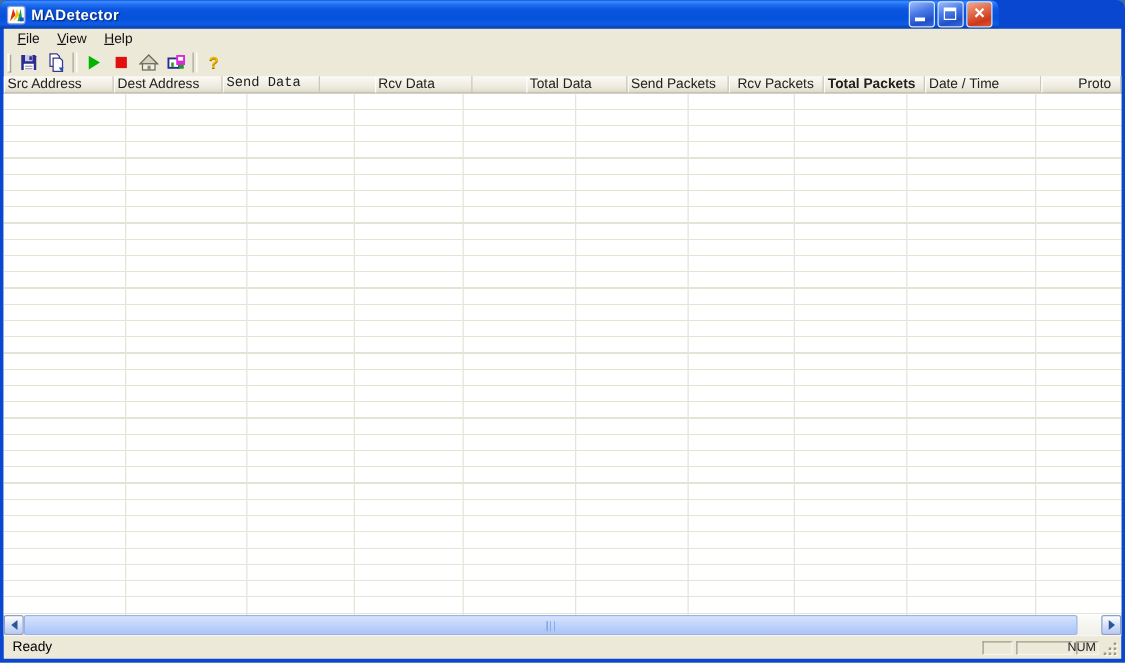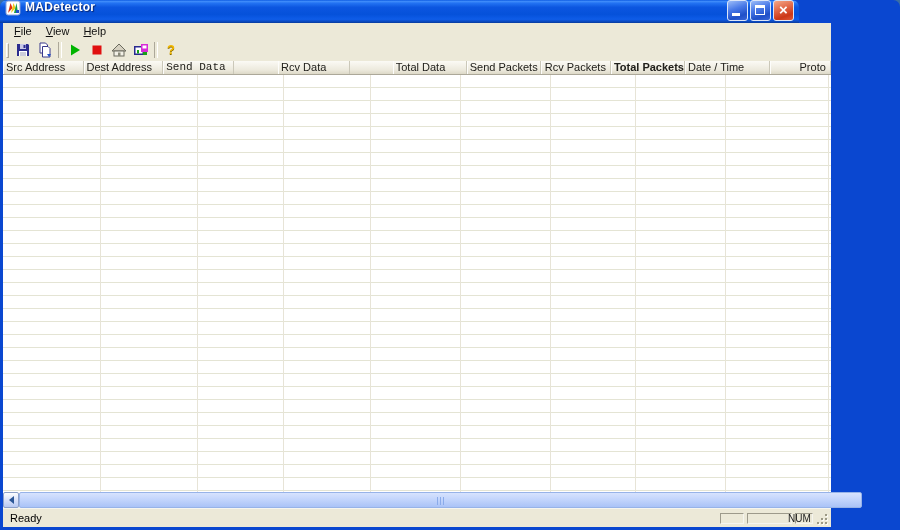--- a/index.html
+++ b/index.html
@@ -1,36 +1,36 @@
 <!DOCTYPE html>
 <html><head>
 <meta charset="utf-8">
 <style>
   html,body{margin:0;padding:0;width:900px;height:530px;overflow:hidden;
     font-family:"Liberation Sans",sans-serif;font-size:11px;background:#3a6ea5;}
   .window{position:relative;width:900px;height:530px;background:#0a47d0;border-radius:7px 7px 0 0;}
   
   .titlebar{position:absolute;top:0;left:0;width:799px;height:23px;border-radius:7px 7px 0 0;
     background:linear-gradient(180deg,#0b59e2 0%,#3f8cfa 6%,#2272f2 14%,#0c56e0 32%,#0551da 62%,#0e5ce8 84%,#0a46b8 95%,#073a9a 100%);
-    display:flex;align-items:flex-start;}
+    display:flex;align-items:center;}
   .app-icon{width:16px;height:16px;margin:0 4px 0 5px;flex:0 0 auto;}
   .title-text{color:#fff;font-weight:bold;font-size:12px;text-shadow:1px 1px 1px #08256e;
     letter-spacing:.3px;flex:1;white-space:nowrap;overflow:hidden;}
   .controls{display:flex;gap:2px;margin-right:5px;}
   .wbtn{width:21px;height:21px;border:1px solid #dce6f8;border-radius:3px;box-sizing:border-box;
     position:relative;cursor:pointer;}
   .wbtn.minmax{background:linear-gradient(160deg,#9dbdf8 0%,#4a7ae8 40%,#2050c8 75%,#3a66d8 100%);}
   .wbtn.close{background:linear-gradient(160deg,#f4a888 0%,#e26a4a 40%,#cc3818 75%,#e05838 100%);}
   .glyph-min{position:absolute;left:4px;bottom:4px;width:8px;height:3px;background:#fff;}
   .glyph-max{position:absolute;left:4px;top:4px;width:10px;height:10px;box-sizing:border-box;
     border:1px solid #fff;border-top-width:3px;}
   .glyph-close{position:absolute;left:0;top:0;width:19px;height:19px;line-height:18px;text-align:center;
     color:#fff;font-weight:bold;font-size:15px;}
   
-  .client{position:absolute;top:23px;left:3px;width:828px;height:504px;background:#ece9d8;
+  .client{position:absolute;top:23px;left:3px;width:894px;height:504px;background:#ece9d8;
     display:flex;flex-direction:column;}
   
   .menubar{height:14px;display:flex;align-items:center;padding:1px 0 1px 4px;flex:0 0 auto;}
   .menu-item{padding:0 7px;height:13px;line-height:13px;color:#111;cursor:default;}
   .menu-item u{text-decoration:underline;}
   
   .toolbar{height:20px;display:flex;align-items:center;padding:1px 0 1px 2px;flex:0 0 auto;}
   .gripper{width:3px;height:15px;margin:0 3px 0 1px;box-sizing:border-box;
     border-left:1px solid #fff;border-top:1px solid #fff;border-right:1px solid #aca899;border-bottom:1px solid #aca899;}
   .tbtn{width:22px;height:20px;border:none;background:transparent;padding:0;margin:0;

